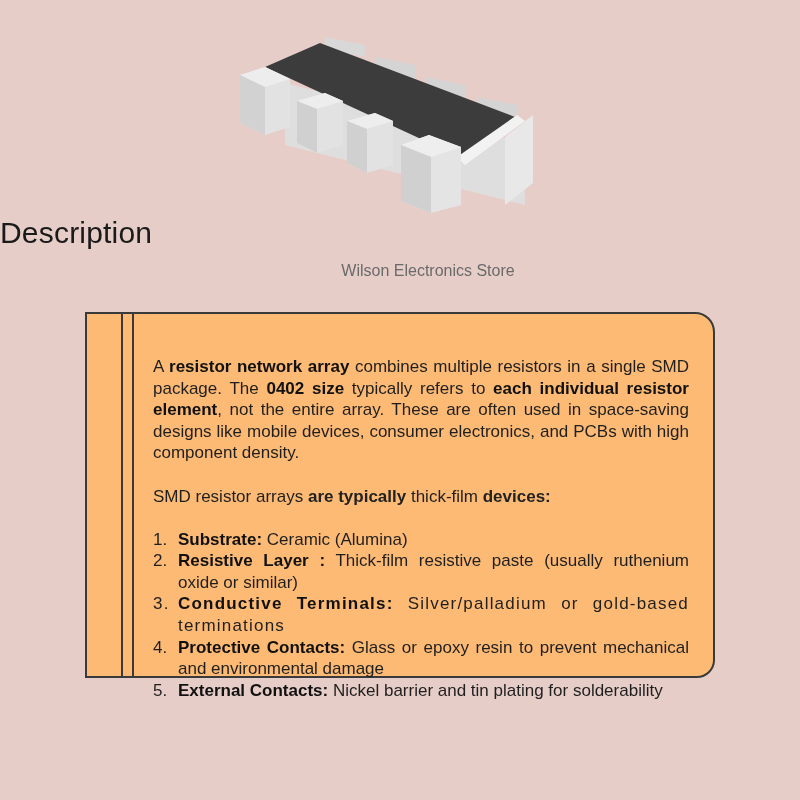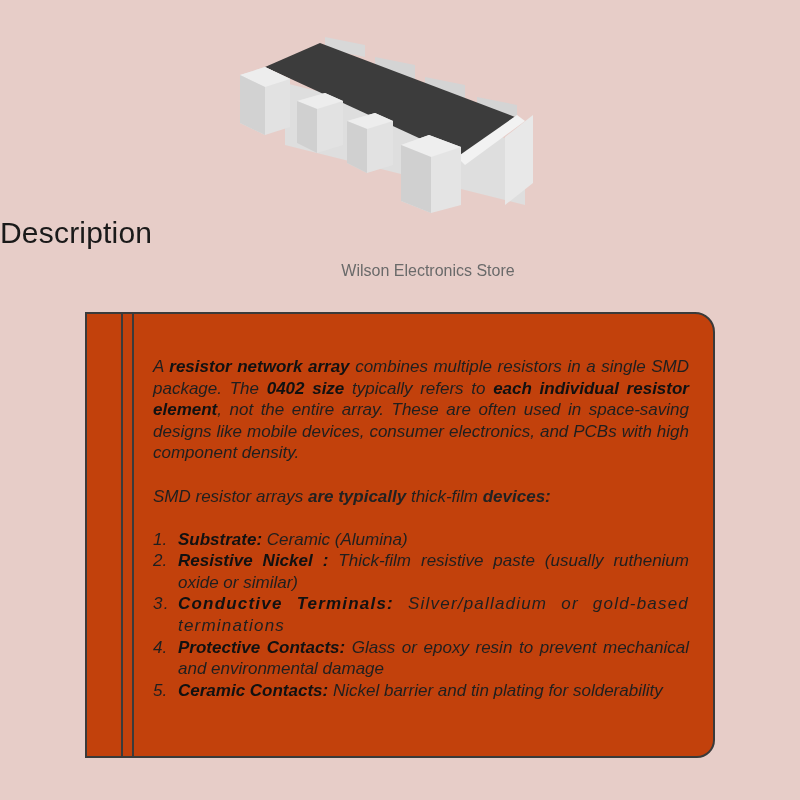--- a/index.html
+++ b/index.html
@@ -16,26 +16,25 @@
   .title {
     position: absolute; left: 0; width: 776px; top: 216px;
     text-align: left; font-size: 30px; color: #1a1a1a; font-weight: normal;
     letter-spacing: 0.2px;
   }
   .subtitle {
     position: absolute; left: 16px; width: 776px; top: 262px;
     text-align: center; font-size: 16px; color: #6a6a6a; padding-left: 24px;
   }
   .card {
-    position: absolute; left: 85px; top: 312px; width: 630px; height: 446px;
-    background: #c2410c;
+    position: absolute; left: 85px; top: 312px; width: 630px; height: 366px;
+    background: #fdba74;
     border: 2px solid #3a3a3a;
     border-radius: 0 20px 18px 0;
     box-sizing: border-box;
-    font-style: italic;
   }
   .card-rule {
     position: absolute; top: 0; bottom: 0; width: 0;
     border-left: 2px solid #3a3a3a;
   }
   .card-rule.r1 { left: 34px; }
   .card-rule.r2 { left: 45px; }
   .content {
     position: absolute; left: 66px; top: 42px; width: 536px;
     font-size: 17px; line-height: 21.6px; color: #1f1f1f;
@@ -95,19 +94,19 @@
   <div class="card-rule r1"></div>
   <div class="card-rule r2"></div>
 
   <div class="content">
     <p><span>A </span><b>resistor network array</b><span> combines multiple resistors in a single SMD package. The </span><b>0402 size</b><span> typically refers to </span><b>each individual resistor element</b><span>, not the entire array. These are often used in space-saving designs like mobile devices, consumer electronics, and PCBs with high component density.</span></p>
 
     <p class="gap"><span>SMD resistor arrays </span><span class="semi">are typically</span><span> thick-film </span><span class="semi">devices:</span></p>
 
     <ol>
       <li><span class="num">1.</span><b>Substrate:</b><span> Ceramic (Alumina)</span></li>
-      <li><span class="num">2.</span><b>Resistive Nickel :</b><span> Thick-film resistive paste (usually ruthenium oxide or similar)</span></li>
+      <li><span class="num">2.</span><b>Resistive Layer :</b><span> Thick-film resistive paste (usually ruthenium oxide or similar)</span></li>
       <li class="spaced"><span class="num">3.</span><b>Conductive Terminals:</b><span> Silver/palladium or gold-based terminations</span></li>
       <li><span class="num">4.</span><b>Protective Contacts:</b><span> Glass or epoxy resin to prevent mechanical and environmental damage</span></li>
-      <li><span class="num">5.</span><b>Ceramic Contacts:</b><span> Nickel barrier and tin plating for solderability</span></li>
+      <li><span class="num">5.</span><b>External Contacts:</b><span> Nickel barrier and tin plating for solderability</span></li>
     </ol>
   </div>
 </div>
 
 </body></html>

